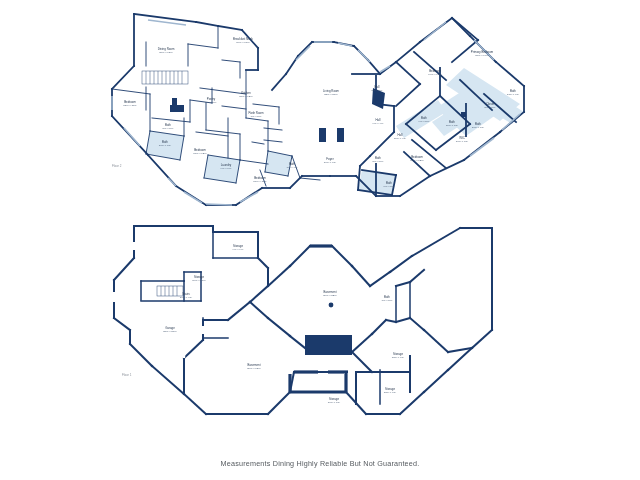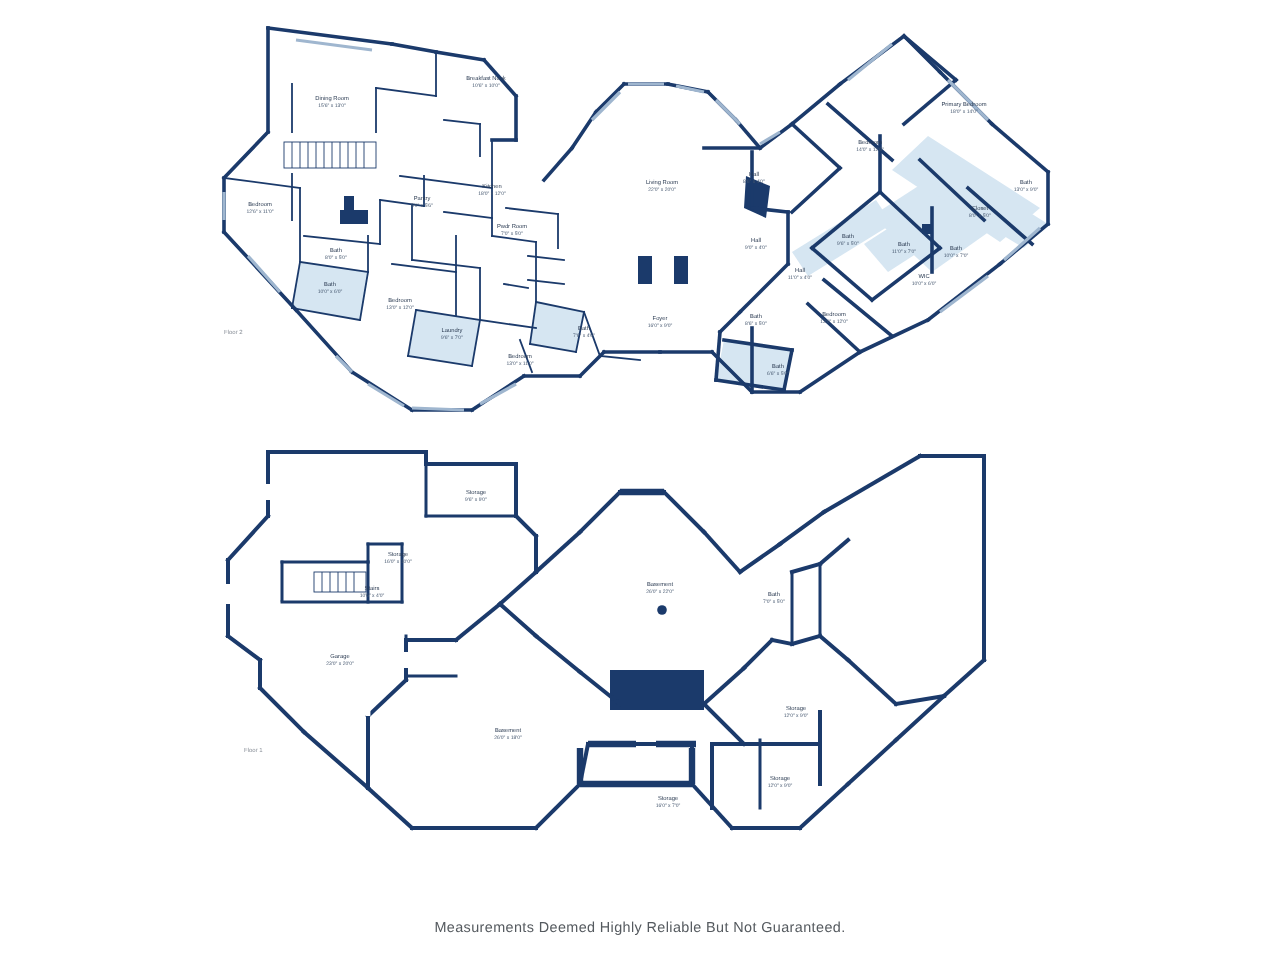--- a/index.html
+++ b/index.html
@@ -509,14 +509,14 @@
         <g>
           <text class="rm rm-name" x="390" y="389">Storage</text>
           <text class="rm rm-dim" x="390" y="392.6">12'0" x 9'0"</text>
         </g>
       </g>
 
     <text class="floor-tag" id="f2-tag" x="112" y="167">Floor 2</text>
     <text class="floor-tag" id="f1-tag" x="122" y="376">Floor 1</text>
   </svg>
 
-  <div class="caption">Measurements Deemed Highly Reliable But Not Guaranteed.</div>
+  <div class="caption">Measurements Dining Highly Reliable But Not Guaranteed.</div>
 </div>
 
 </body></html>

